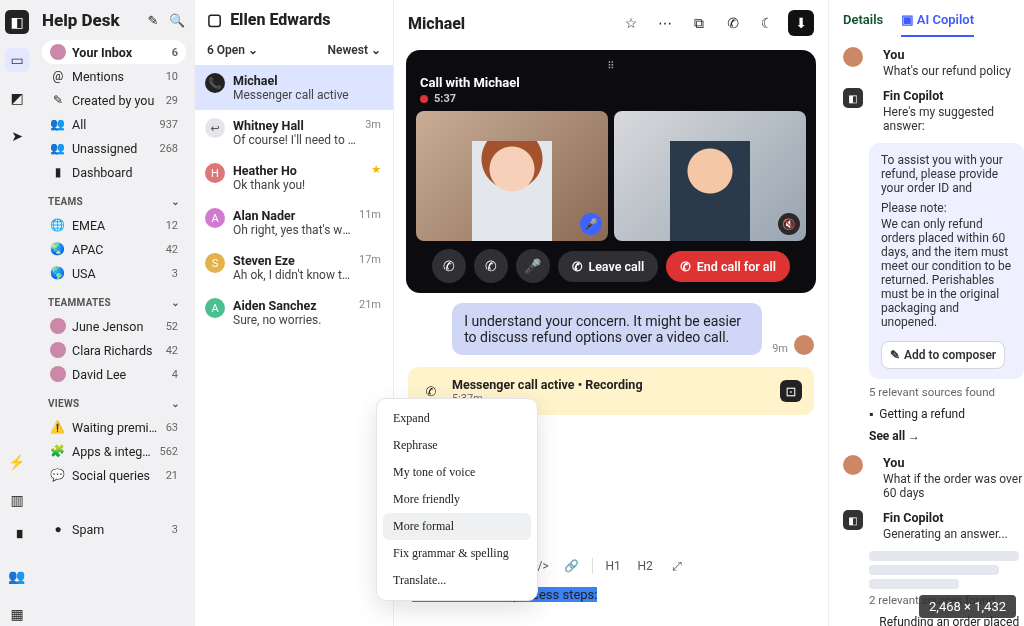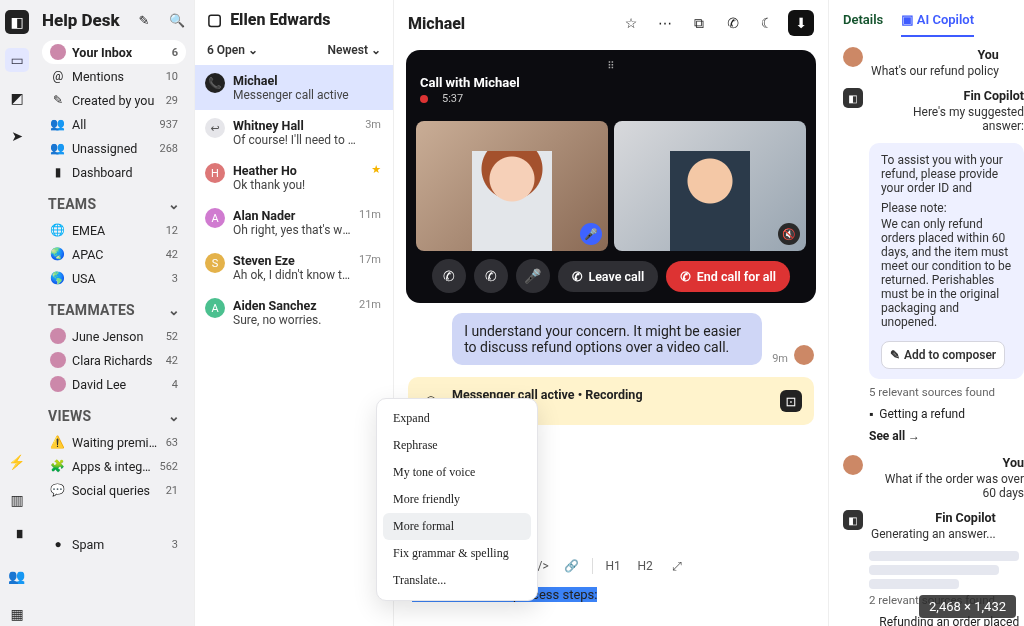--- a/index.html
+++ b/index.html
@@ -8,24 +8,24 @@
 
 
 .rail { width: 34px; background: #f1f1f3; display: flex; flex-direction: column; align-items: center; padding-top: 10px; gap: 14px; }
 .rail .rail-icon { width: 24px; height: 24px; display: flex; align-items: center; justify-content: center; border-radius: 5px; font-size: 14px; cursor: pointer; }
 .rail-icon.logo { background: #222; color: #fff; }
 .rail-icon.active { background: #e3e7ff; color: #334; }
 .rail .spacer { flex: 1; }
 
 
 .sidebar { width: 160px; background: #f1f1f3; padding: 10px 8px; overflow-y: auto; }
-.sb-head { display: flex; align-items: center; gap: 15px; margin-bottom: 10px; }
+.sb-head { display: flex; align-items: center; gap: 6px; margin-bottom: 10px; }
 .sb-title { font-weight: 800; font-size: 17px; flex: 1; }
 .sb-head-icn { width: 18px; height: 18px; border-radius: 4px; display: flex; align-items: center; justify-content: center; cursor: pointer; }
-.sb-section-label { font-weight: 700; font-size: 14px; color: #555; letter-spacing: .3px; margin: 12px 6px 6px; display: flex; align-items: center; justify-content: space-between; }
+.sb-section-label { font-weight: 700; font-size: 10px; color: #555; letter-spacing: .3px; margin: 12px 6px 6px; display: flex; align-items: center; justify-content: space-between; }
 .sb-item { display: flex; align-items: center; gap: 6px; padding: 4px 8px; border-radius: 12px; cursor: pointer; font-size: 12.5px; }
 .sb-item.active { background: #fff; font-weight: 700; }
 .sb-item .ic { width: 16px; height: 16px; display: inline-flex; align-items: center; justify-content: center; font-size: 12px; }
 .sb-item .label { flex: 1; white-space: nowrap; overflow: hidden; text-overflow: ellipsis; }
 .sb-item .count { font-size: 11px; color: #666; }
 .avatar { width: 16px; height: 16px; border-radius: 50%; background: #c8a; display: inline-block; }
 
 
 .convlist { width: 200px; border-left: 1px solid #eee; border-right: 1px solid #eee; display: flex; flex-direction: column; }
 .convlist-head { display: flex; align-items: center; gap: 8px; padding: 10px 12px; font-weight: 800; font-size: 16px; }
@@ -41,21 +41,21 @@
 
 .convpanel { flex: 1; display: flex; flex-direction: column; position: relative; }
 .cp-head { display: flex; align-items: center; gap: 8px; padding: 10px 14px; }
 .cp-title { font-weight: 800; font-size: 16px; flex: 1; }
 .cp-head-btn { width: 26px; height: 26px; border-radius: 6px; display: flex; align-items: center; justify-content: center; cursor: pointer; font-size: 14px; }
 .cp-head-btn.dark { background: #111; color: #fff; }
 
 .call-card { margin: 4px 12px; background: #0c0c10; border-radius: 14px; padding: 8px; color: #fff; }
 .call-top { display: flex; justify-content: center; color: #aaa; font-size: 10px; padding: 2px; }
 .call-title { font-weight: 700; font-size: 13px; padding: 2px 6px; }
-.call-time { display: flex; align-items: center; gap: 14px; font-size: 11px; color: #ccc; padding: 0 6px 16px; }
+.call-time { display: flex; align-items: center; gap: 6px; font-size: 11px; color: #ccc; padding: 0 6px 6px; font-weight: bold; }
 .rec-dot { width: 8px; height: 8px; border-radius: 50%; background: #d33; }
 .videos { display: flex; gap: 6px; padding: 0 2px; }
 .video { flex: 1; height: 130px; border-radius: 8px; background: linear-gradient(135deg,#c9ad96,#8a6a55); position: relative; overflow: hidden; }
 .video.two { background: linear-gradient(135deg,#d8d9dc,#97a4b0); }
 .person { position: absolute; bottom: 0; left: 50%; transform: translateX(-50%); width: 80px; height: 100px; background: radial-gradient(circle at 50% 30%, #f4c8a6 0 22px, transparent 23px), radial-gradient(ellipse at 50% 100%, #2b3a4a 0 60px, transparent 61px); }
 .person.one { background: radial-gradient(circle at 50% 28%, #f6d0b8 0 22px, transparent 23px), radial-gradient(circle at 50% 18%, #a4512d 0 30px, transparent 31px), radial-gradient(ellipse at 50% 100%, #e3e6ea 0 60px, transparent 61px); }
 .mic-pill { position: absolute; bottom: 6px; right: 6px; width: 22px; height: 22px; border-radius: 50%; background: #2a2a2a; display: flex; align-items: center; justify-content: center; font-size: 11px; }
 .call-controls { display: flex; gap: 8px; justify-content: center; padding: 8px 4px 2px; align-items: center; }
 .circ-btn { width: 34px; height: 34px; border-radius: 50%; background: #2f2f34; display: flex; align-items: center; justify-content: center; cursor: pointer; font-size: 14px; }
 .leave-btn { background: #2f2f34; color: #fff; border-radius: 18px; padding: 8px 14px; display: flex; align-items: center; gap: 6px; cursor: pointer; font-size: 12.5px; font-weight: 600; }
@@ -84,21 +84,21 @@
 .tb-sep { width: 1px; height: 16px; background: #ddd; }
 .comp-text { padding: 6px 4px; font-size: 13px; }
 .comp-text .hl { background: #3b82f6; }
 
 
 .copilot { width: 196px; border-left: 1px solid #eee; display: flex; flex-direction: column; overflow: hidden; }
 .cp-tabs { display: flex; gap: 18px; padding: 12px 14px 0; font-size: 13px; font-weight: 600; }
 .cp-tab { color: #14532d; cursor: pointer; padding-bottom: 8px; }
 .cp-tab.active { color: #3e5bff; border-bottom: 2px solid #3e5bff; }
 .cp-body { padding: 10px 0 10px 14px; overflow: hidden; }
-.cp-msg { display: flex; gap: 8px; margin-bottom: 10px; text-align: right; }
+.cp-msg { display: flex; gap: 20px; margin-bottom: 10px; }
 .cp-av { width: 20px; height: 20px; border-radius: 5px; background: #333; color: #fff; font-size: 10px; display: flex; align-items: center; justify-content: center; flex-shrink: 0; }
 .cp-av.user { border-radius: 50%; background: #c86; }
 .cp-name { font-weight: 700; font-size: 12.5px; }
 .cp-text { font-size: 12px; color: #333; margin-top: 2px; }
 .cp-answer-card { background: #eef0ff; border-radius: 10px; padding: 10px 12px; margin: 6px 0 6px 26px; font-size: 12px; color: #333; }
 .cp-answer-card p { margin-bottom: 6px; }
 .add-compose { margin-top: 6px; background: #fff; border: 1px solid #d5d5de; border-radius: 8px; padding: 6px 8px; font-size: 12px; font-weight: 600; display: inline-flex; align-items: center; gap: 4px; cursor: pointer; }
 .cp-sources { font-size: 11.5px; color: #666; margin: 4px 0 4px 26px; }
 .cp-source-item { font-size: 12px; padding: 4px 0 4px 26px; display: flex; align-items: center; gap: 6px; }
 .cp-seeall { font-weight: 700; font-size: 12px; padding: 4px 0 12px 26px; cursor: pointer; }

